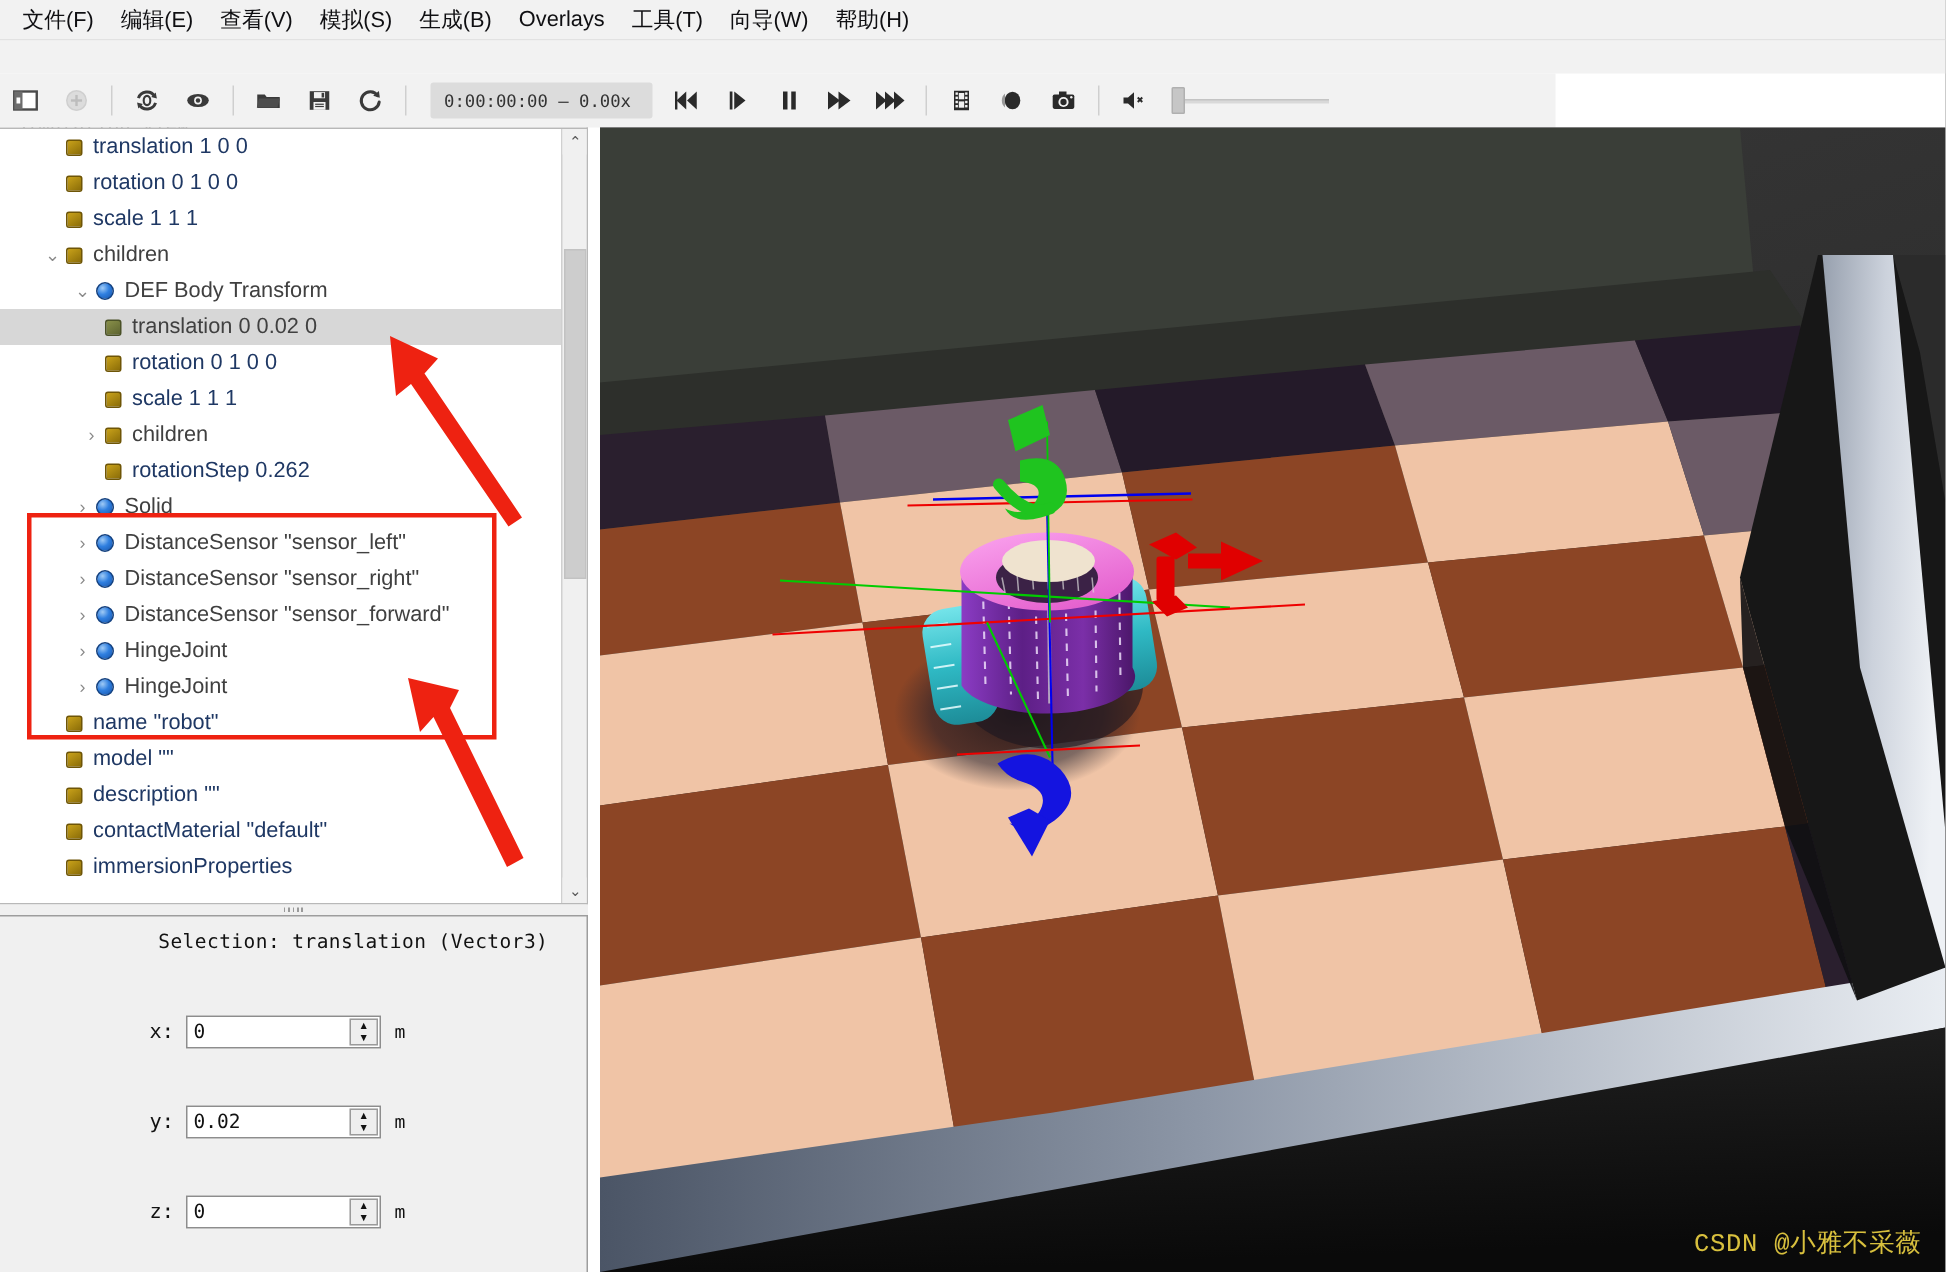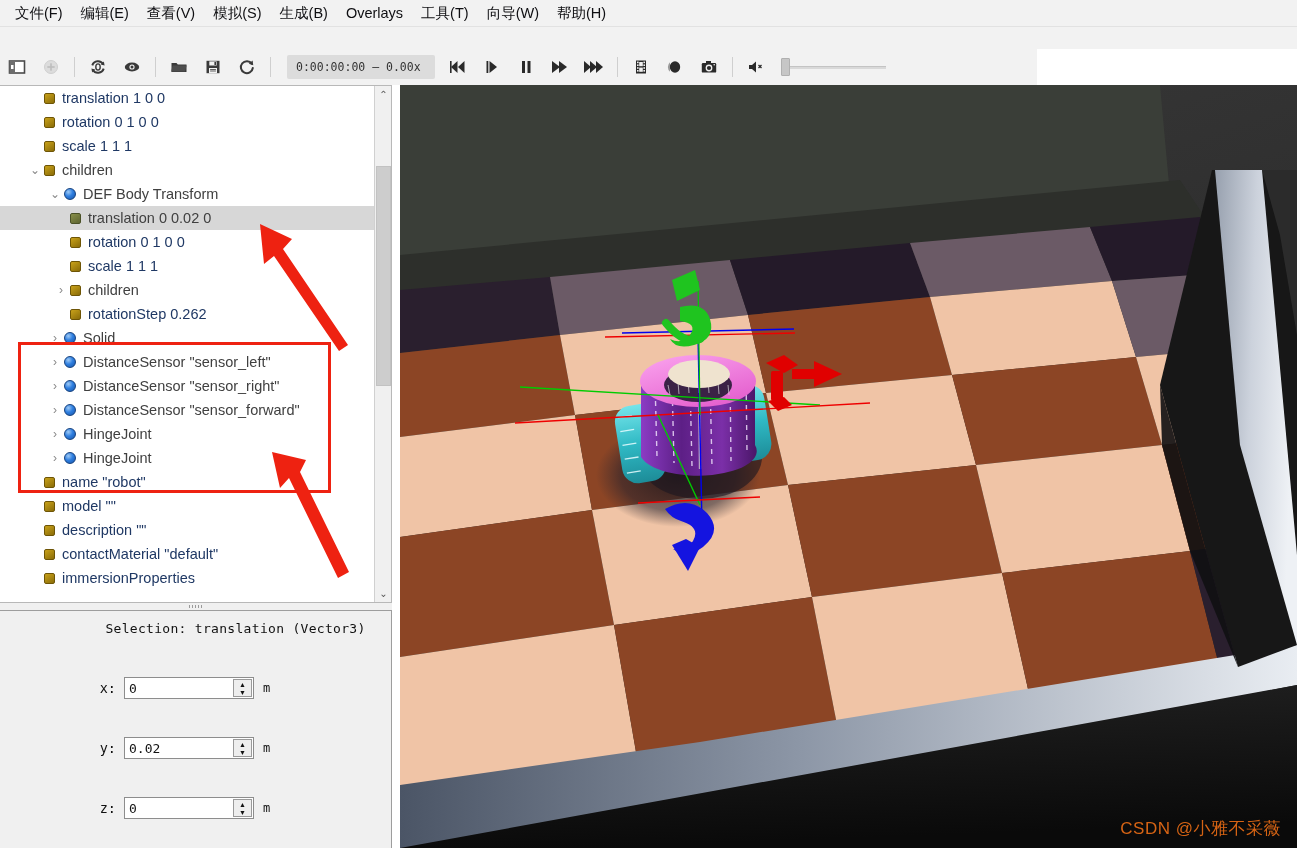--- a/index.html
+++ b/index.html
@@ -97,23 +97,23 @@
               flex-direction:column; }
   .spinbtns b { flex:1; display:flex; align-items:center; justify-content:center;
                 font-size:7px; color:#111; cursor:pointer; line-height:1; }
   .unit { font-family:"DejaVu Sans Mono", monospace; font-size:12px; color:#111;
           margin-left:9px; }
 
   
   .viewport { position:absolute; left:400px; top:85px; width:897px; height:763px;
               overflow:hidden; background:#2e2e2e; }
   .vp-svg { position:absolute; left:0; top:0; }
-  .watermark { position:absolute; right:16px; bottom:8px; color:#f97316;
+  .watermark { position:absolute; right:16px; bottom:8px; color:#fde047;
                font-size:17px; letter-spacing:.5px; opacity:.85;
-               font-family:Liberation Sans, sans-serif; }
+               font-family:Liberation Mono, monospace; }
 
   
   .annobox { position:absolute; border:3px solid #ee2211; pointer-events:none; }
   .anno-svg { position:absolute; left:0; top:0; pointer-events:none; }
 </style>
 </head>
 <body>
 
 <div id="app">
 

